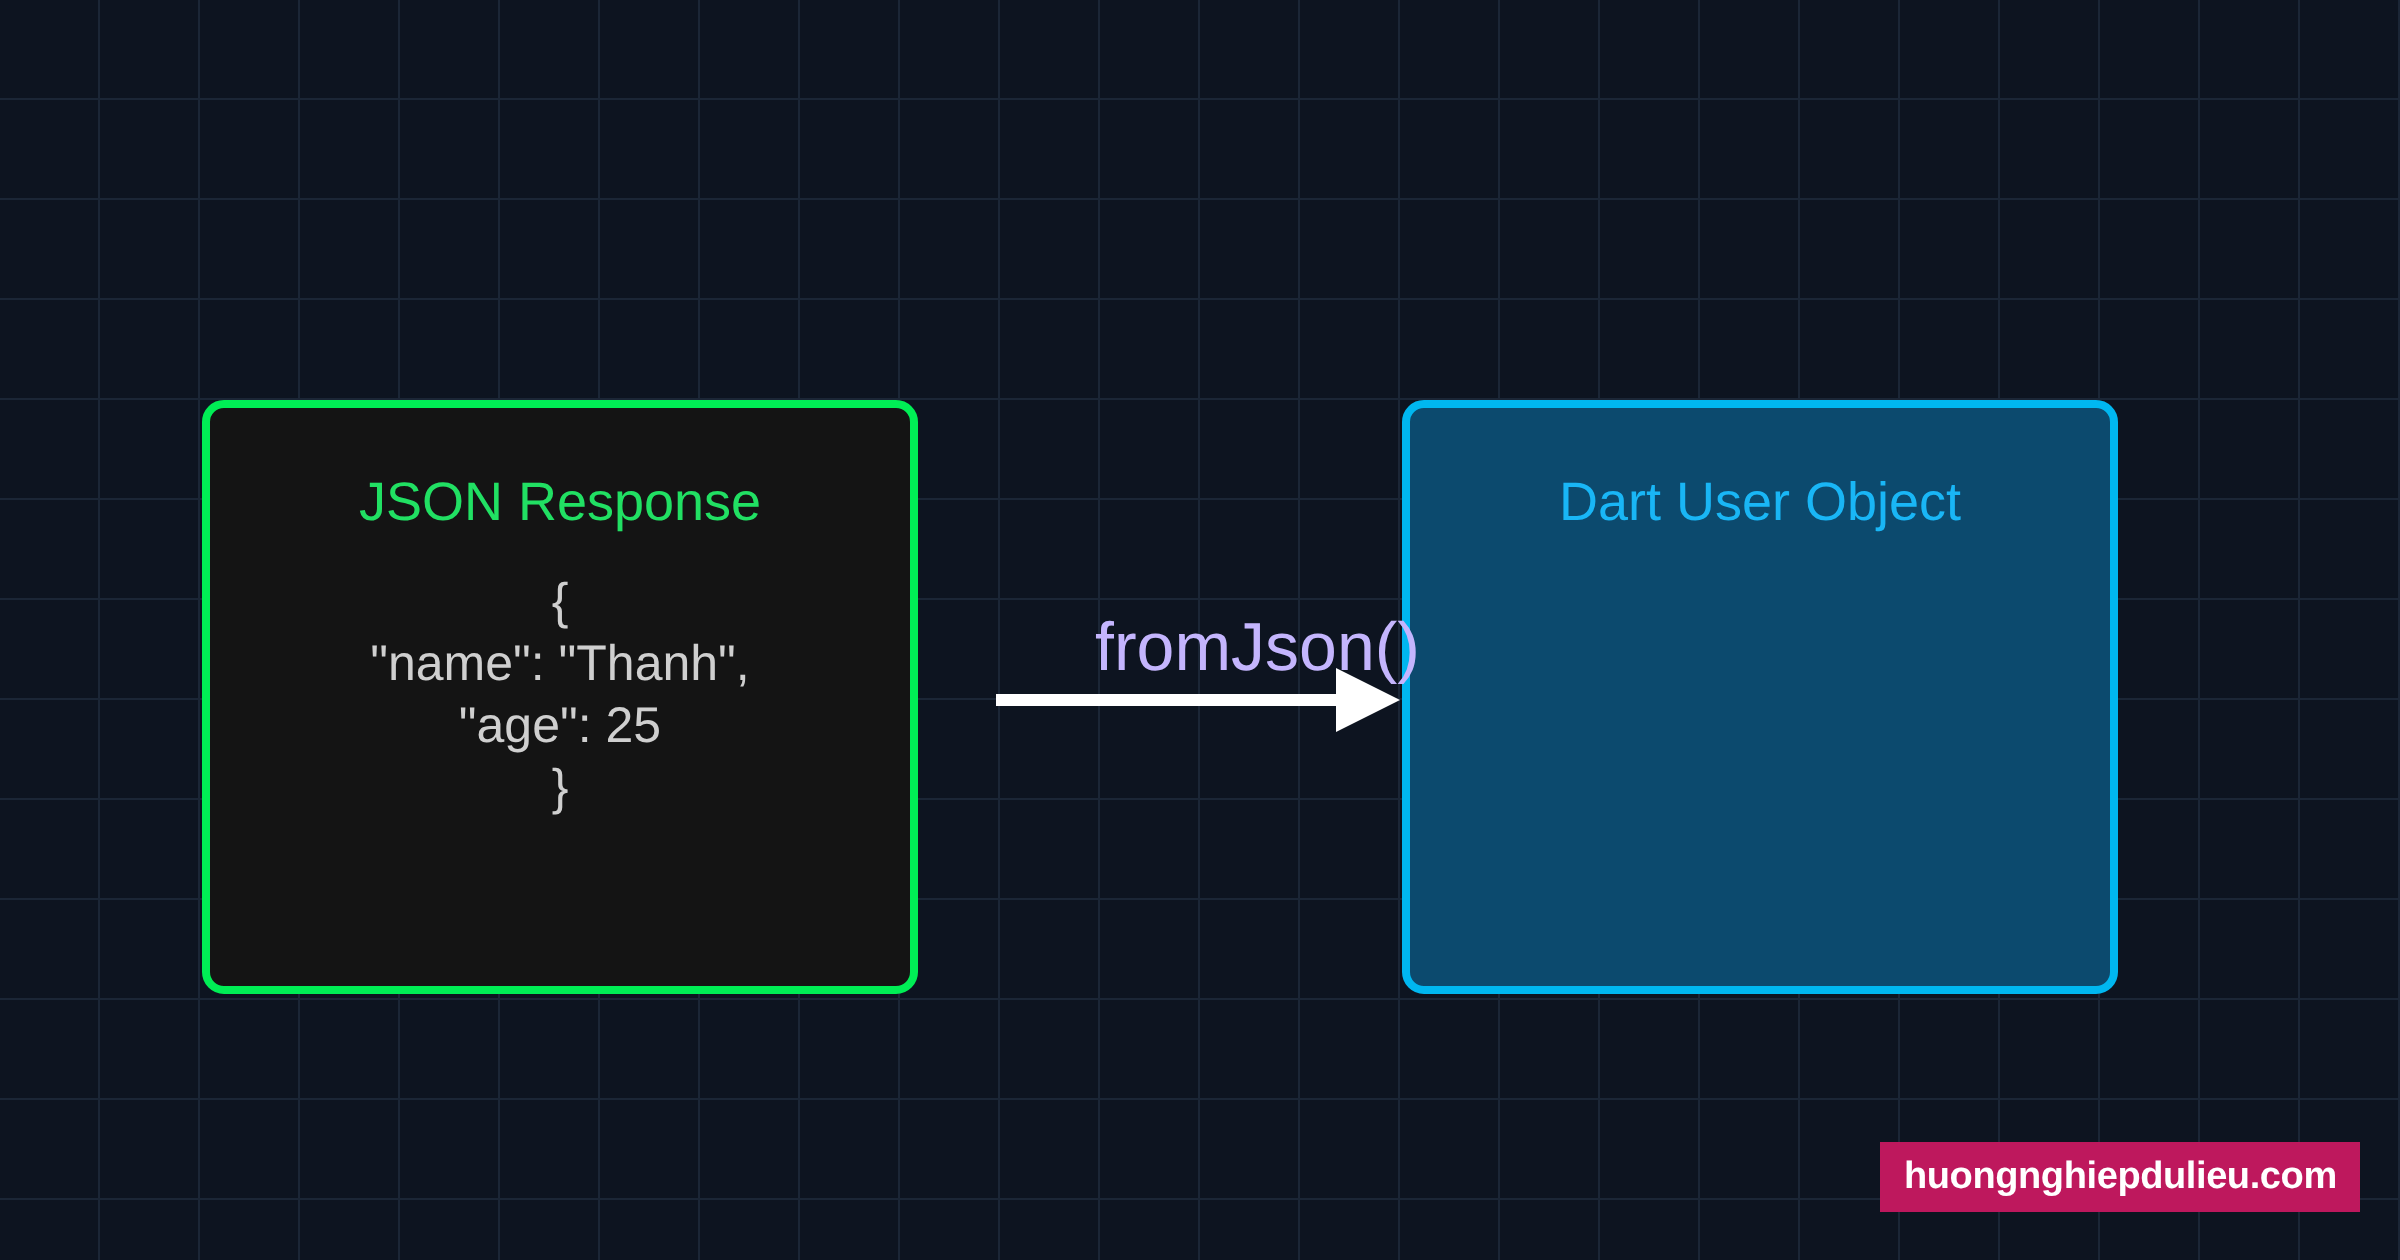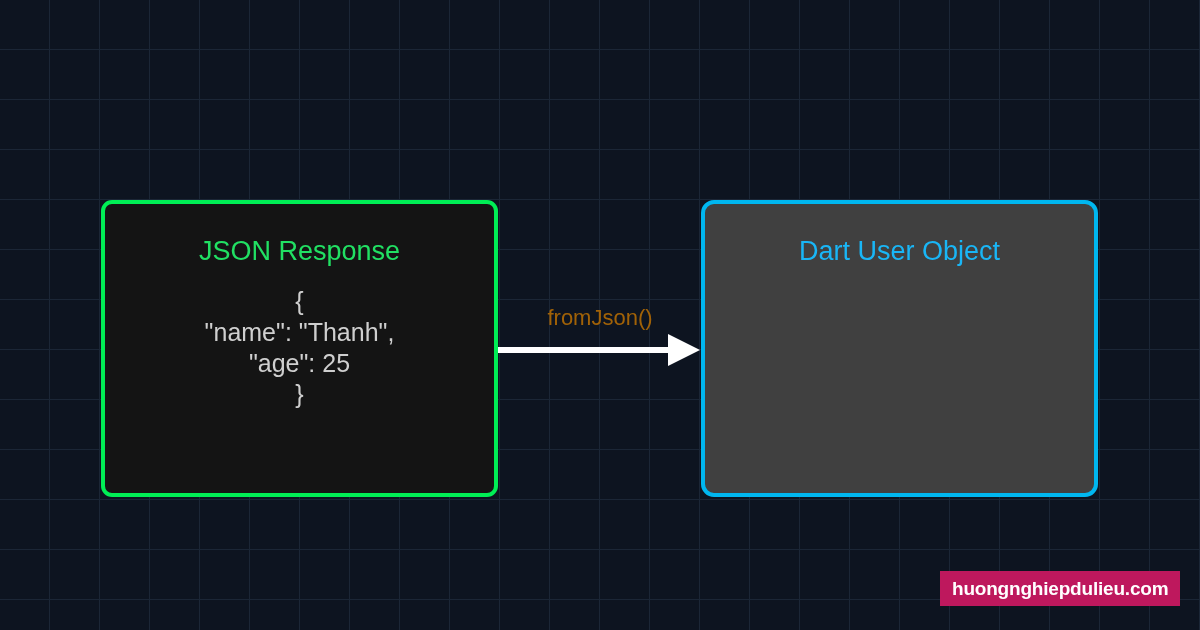--- a/index.html
+++ b/index.html
@@ -41,39 +41,38 @@
     font-weight: 400;
     color: #ffffff;
     letter-spacing: 0.2px;
     white-space: nowrap;
   }
 
   
   .node-box {
     position: absolute;
     top: 200px;
-    width: 397px;
+    width: 358px;
     height: 297px;
     box-sizing: border-box;
     border-radius: 11px;
     border-style: solid;
     border-width: 4px;
   }
 
   #json-box {
     left: 101px;
     background: #141414;
     border-color: #00ee55;
   }
 
   #dart-box {
     left: 701px;
-    background: #404040;
+    background: #0c4a6e;
     border-color: #00b7f0;
-    border-radius: 13px;
   }
 
   .node-heading {
     position: absolute;
     left: 0;
     right: 0;
     top: 32px;
     text-align: center;
     font-size: 27px;
     font-weight: 400;
@@ -104,23 +103,23 @@
     top: 326px;
     width: 210px;
     height: 48px;
   }
 
   #arrow-label {
     position: absolute;
     left: 490px;
     top: 305px;
     width: 220px;
-    text-align: center;
-    font-size: 22px;
-    color: #a16207;
+    text-align: right;
+    font-size: 34px;
+    color: #c4b5fd;
     white-space: nowrap;
   }
 
   
   #watermark {
     position: absolute;
     left: 940px;
     top: 571px;
     height: 35px;
     padding: 0 12px;

